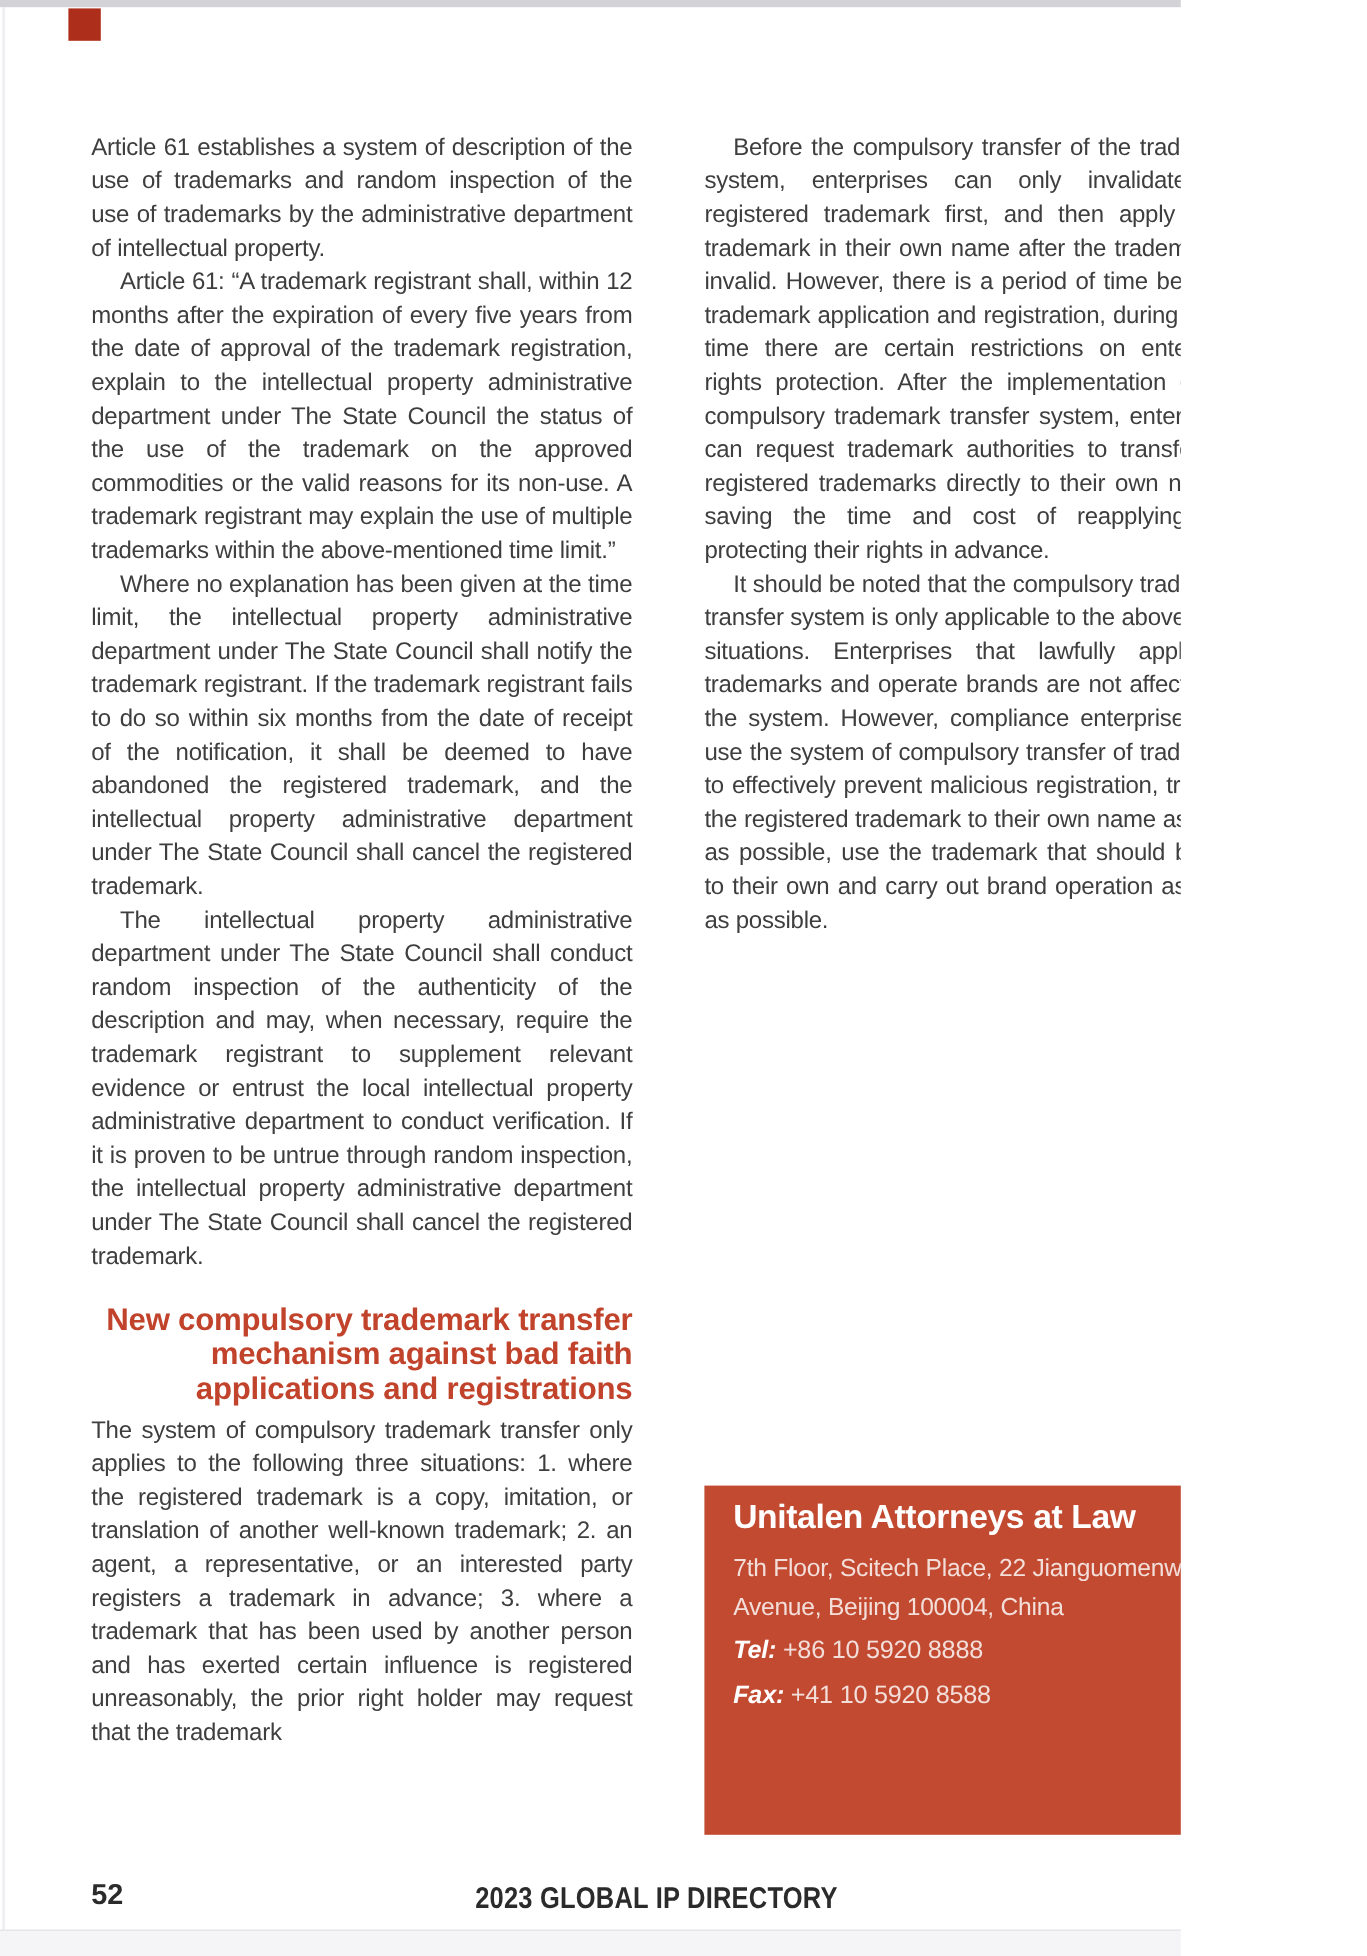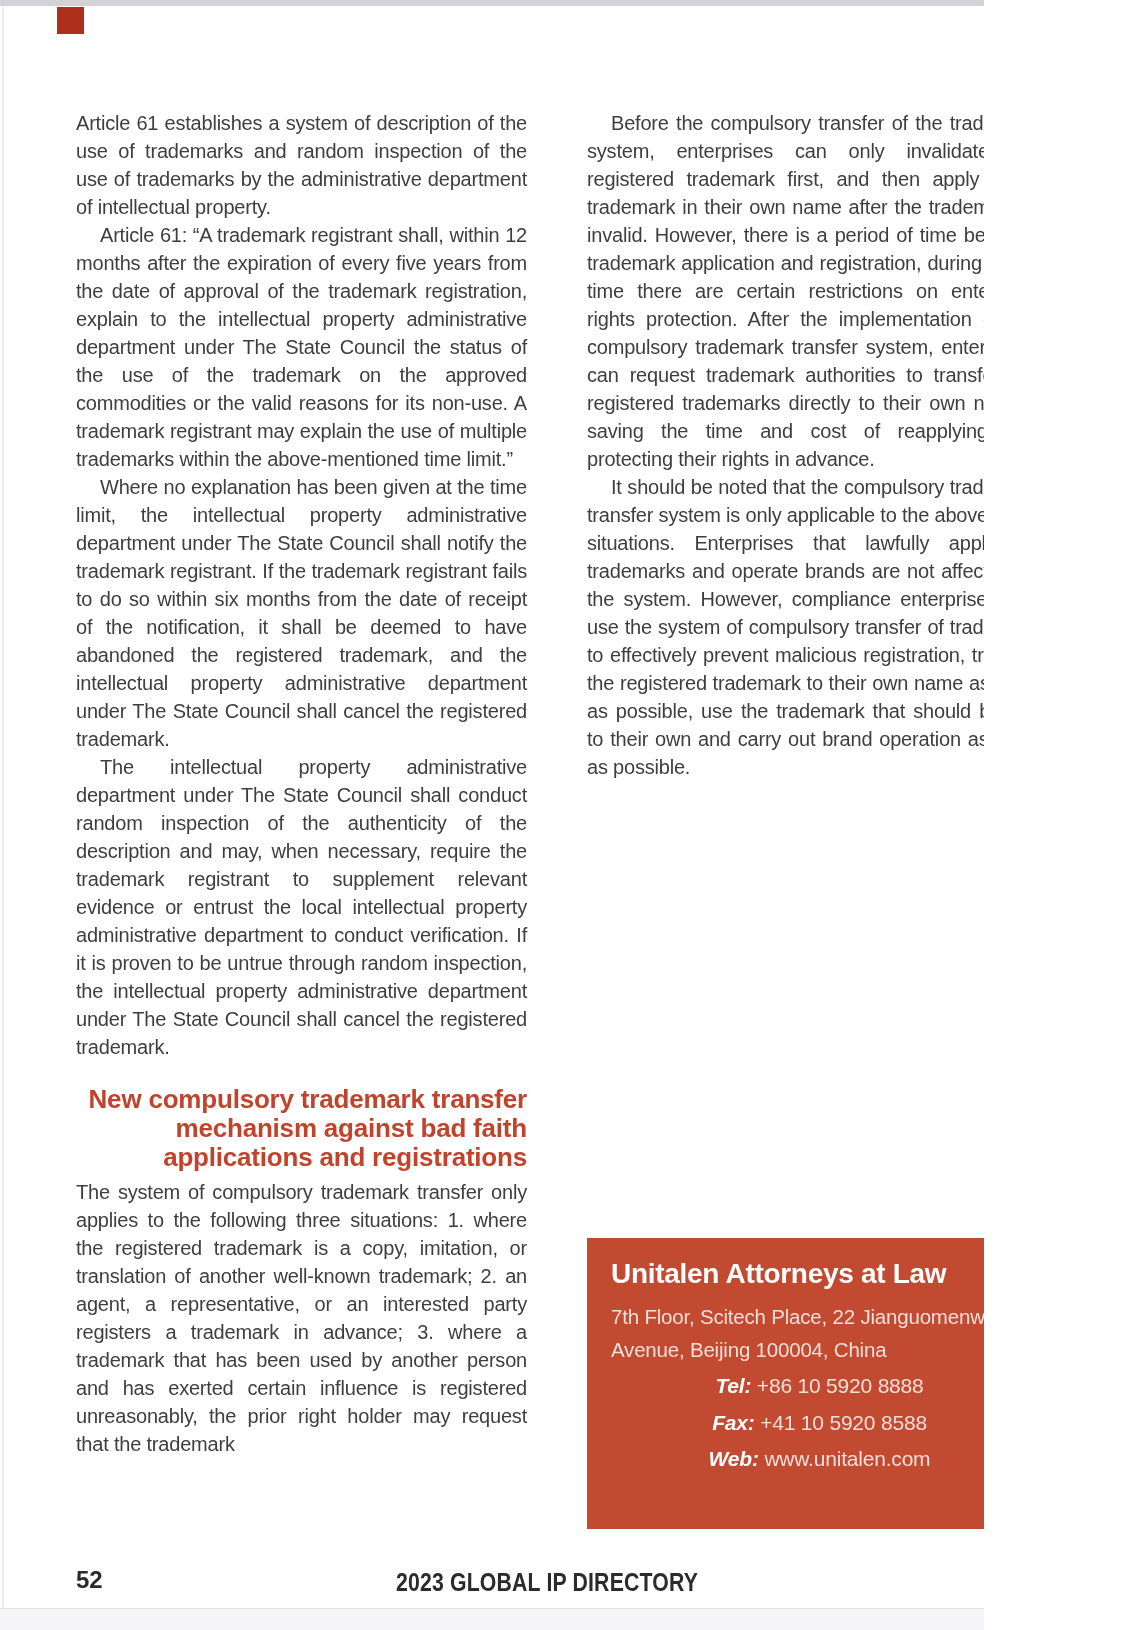--- a/index.html
+++ b/index.html
@@ -54,42 +54,41 @@
     font-weight: bold;
     letter-spacing: -0.2px;
     color: #c2432b;
     text-align: right;
   }
   .contact-card {
     position: absolute; left: 587px; top: 1238px;
     width: 465px; height: 291px;
     background: #c14a31;
     box-sizing: border-box;
-    padding: 20px 24px;
+    padding: 10px 24px;
     color: #ffffff;
   }
   .firm-name {
     font-size: 28px;
     font-weight: bold;
     letter-spacing: -0.3px;
     color: #ffffff;
   }
   .address-line {
     font-size: 20.5px;
     line-height: 33px;
     letter-spacing: -0.2px;
     color: rgba(255,255,255,0.82);
   }
   .address-block { margin-top: 10px; }
   .contact-rows { margin-top: 2px; }
   .contact-row {
     font-size: 21px;
     line-height: 36.5px;
     letter-spacing: -0.2px;
-    text-align: center;
   }
   .contact-row .label {
     font-weight: bold;
     font-style: italic;
     color: #ffffff;
   }
   .contact-row .value { color: rgba(255,255,255,0.82); }
   .page-number {
     position: absolute; left: 76px; top: 1566px;
     font-size: 24px; font-weight: bold; color: #2b2b2b;
@@ -136,23 +135,19 @@
     </div>
     <div class="contact-rows">
       <div class="contact-row">
         <span class="label">Tel:</span>
         <span class="value">+86 10 5920 8888</span>
       </div>
       <div class="contact-row">
         <span class="label">Fax:</span>
         <span class="value">+41 10 5920 8588</span>
       </div>
-      <div class="contact-row">
-        <span class="label">Web:</span>
-        <span class="value">www.unitalen.com</span>
-      </div>
     </div>
   </div>
 
   <div class="page-number">52</div>
   <div class="footer-title">2023 GLOBAL IP DIRECTORY</div>
 
 </div>
 
 </body></html>

